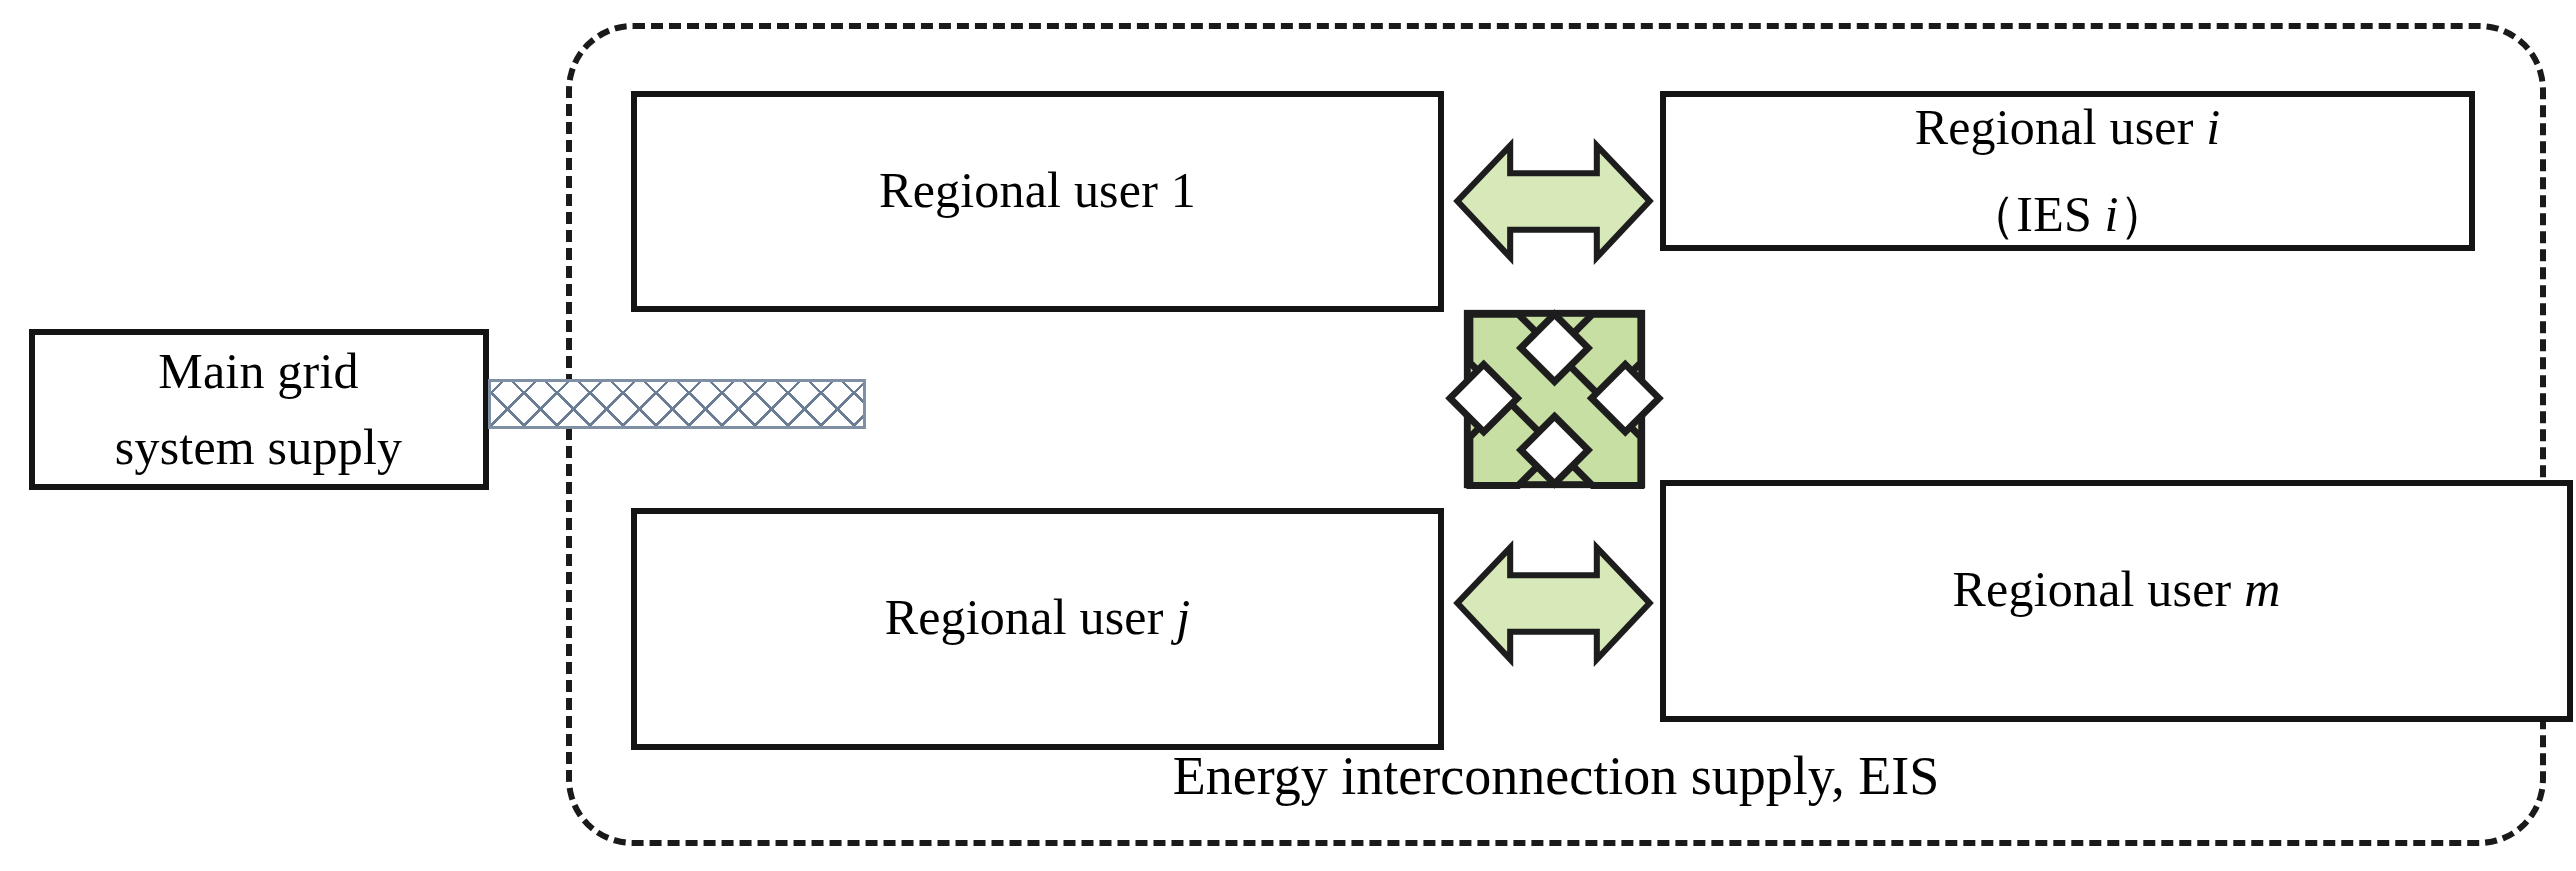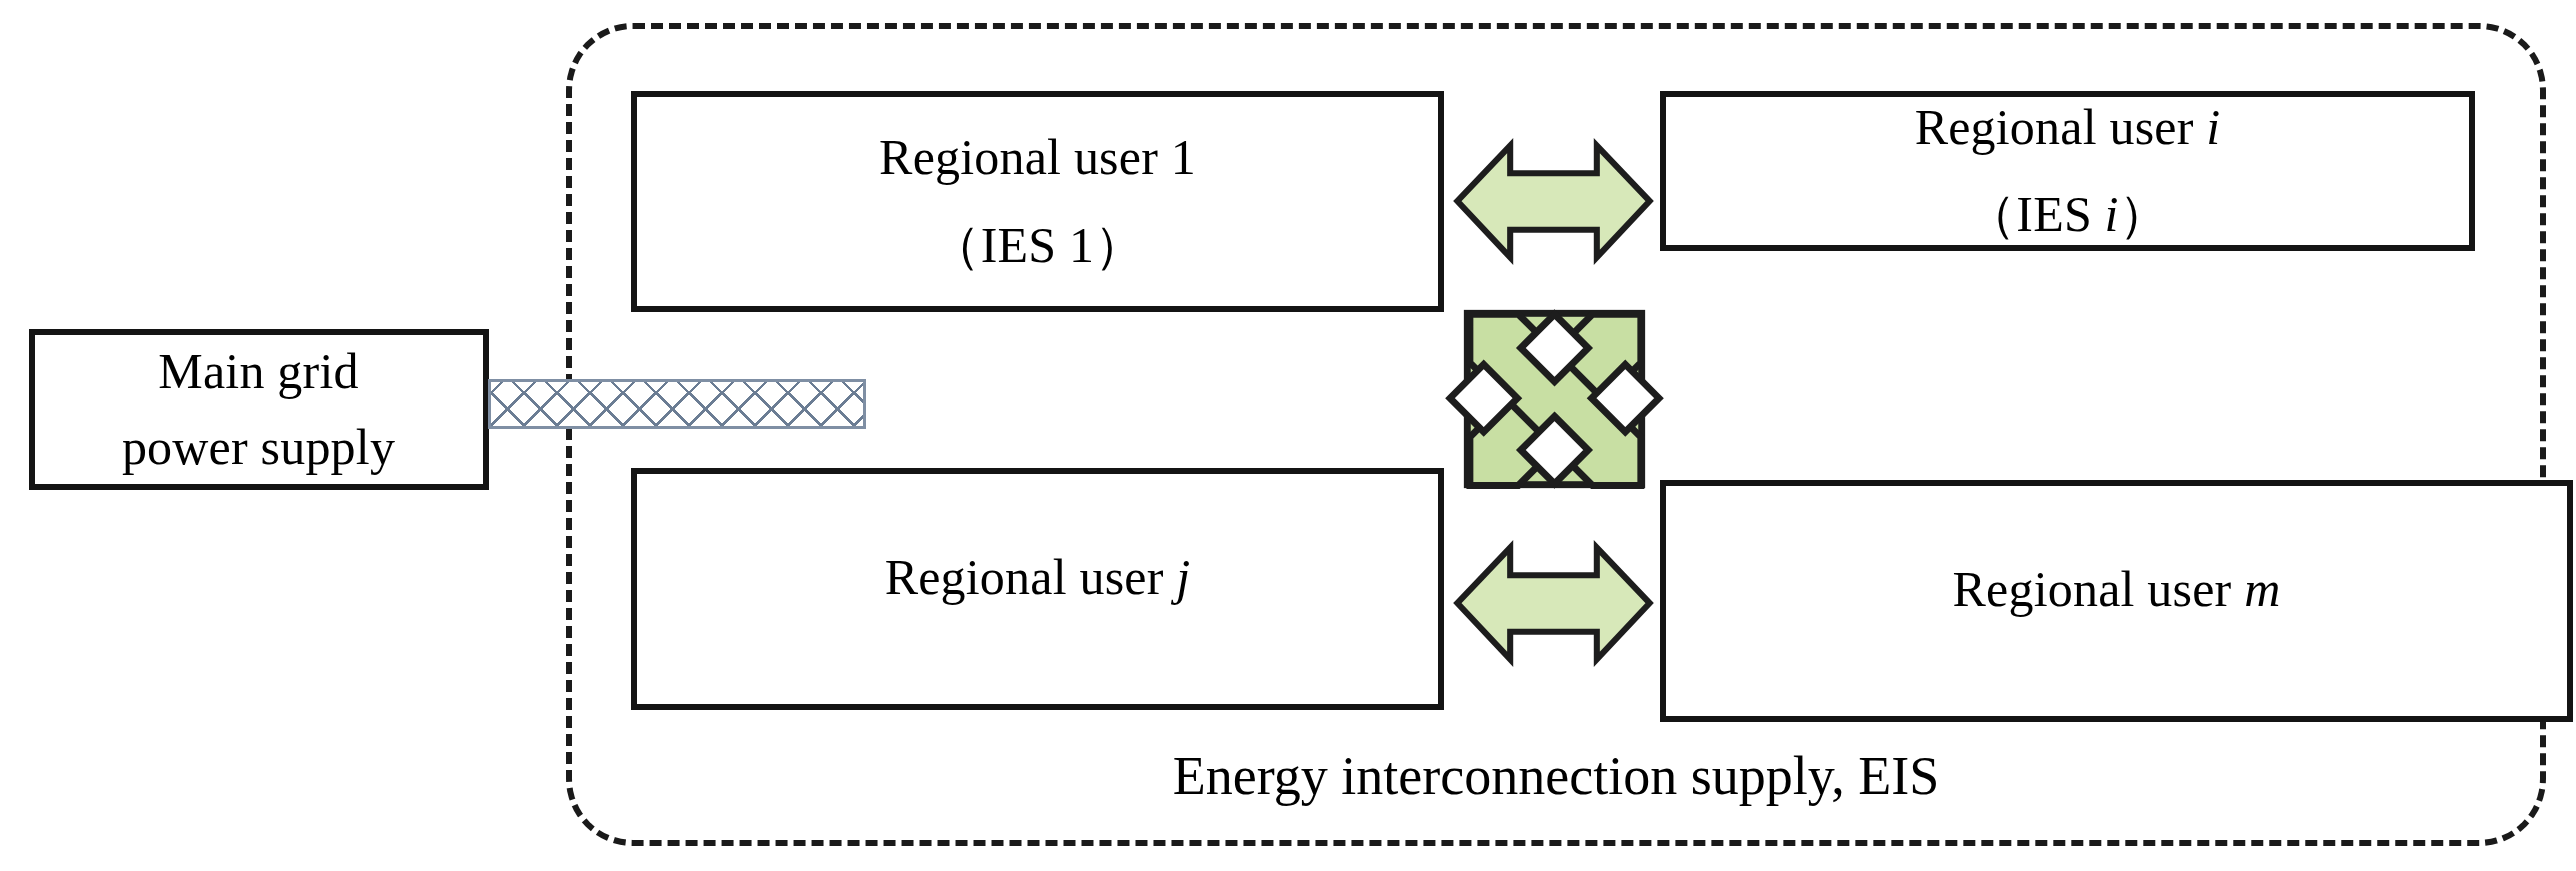--- a/index.html
+++ b/index.html
@@ -62,21 +62,21 @@
   .grid-box .line-1 { margin-bottom: 10.4px; }
 
   .ital {
     font-style: italic;
     font-family: "Liberation Serif", "DejaVu Serif", serif;
   }
 
   
   #box-user-1  { left: 631px;  top: 91px; width: 813px;  height: 221px; }
   #box-user-i  { left: 1660px; top: 91px; width: 815px;  height: 160px; }
-  #box-user-j  { left: 631px;  top: 468px; width: 813px;  height: 242px; }
+  #box-user-j  { left: 631px;  top: 508px; width: 813px;  height: 242px; }
   #box-user-m  { left: 1660px; top: 480px; width: 913px;  height: 242px; }
   #box-main-grid { left: 28.5px; top: 329px; width: 460px; height: 161px; text-align: center; }
 
   
   .supply-link {
     position: absolute;
     left: 488px;
     top: 379px;
     width: 378px;
     height: 50px;
@@ -122,31 +122,28 @@
 </style>
 </head>
 <body>
 
 <div id="canvas">
 
   <div class="eis-boundary"></div>
 
   <div class="node-box grid-box" id="box-main-grid">
     <span class="line line-1">Main grid</span>
-    <span class="line line-2">power supply</span>
+    <span class="line line-2">system supply</span>
   </div>
 
   <div class="supply-link"></div>
 
   <div class="node-box ies-box" id="box-user-1">
     <span class="line line-1">
       <span>Regional user </span><span>1</span>
-    </span>
-    <span class="line line-2">
-      <span>（IES </span><span>1</span><span>）</span>
     </span>
   </div>
 
   <div class="node-box ies-box" id="box-user-i">
     <span class="line line-1">
       <span>Regional user </span><span class="ital">i</span>
     </span>
     <span class="line line-2">
       <span>（IES </span><span class="ital">i</span><span>）</span>
     </span>

